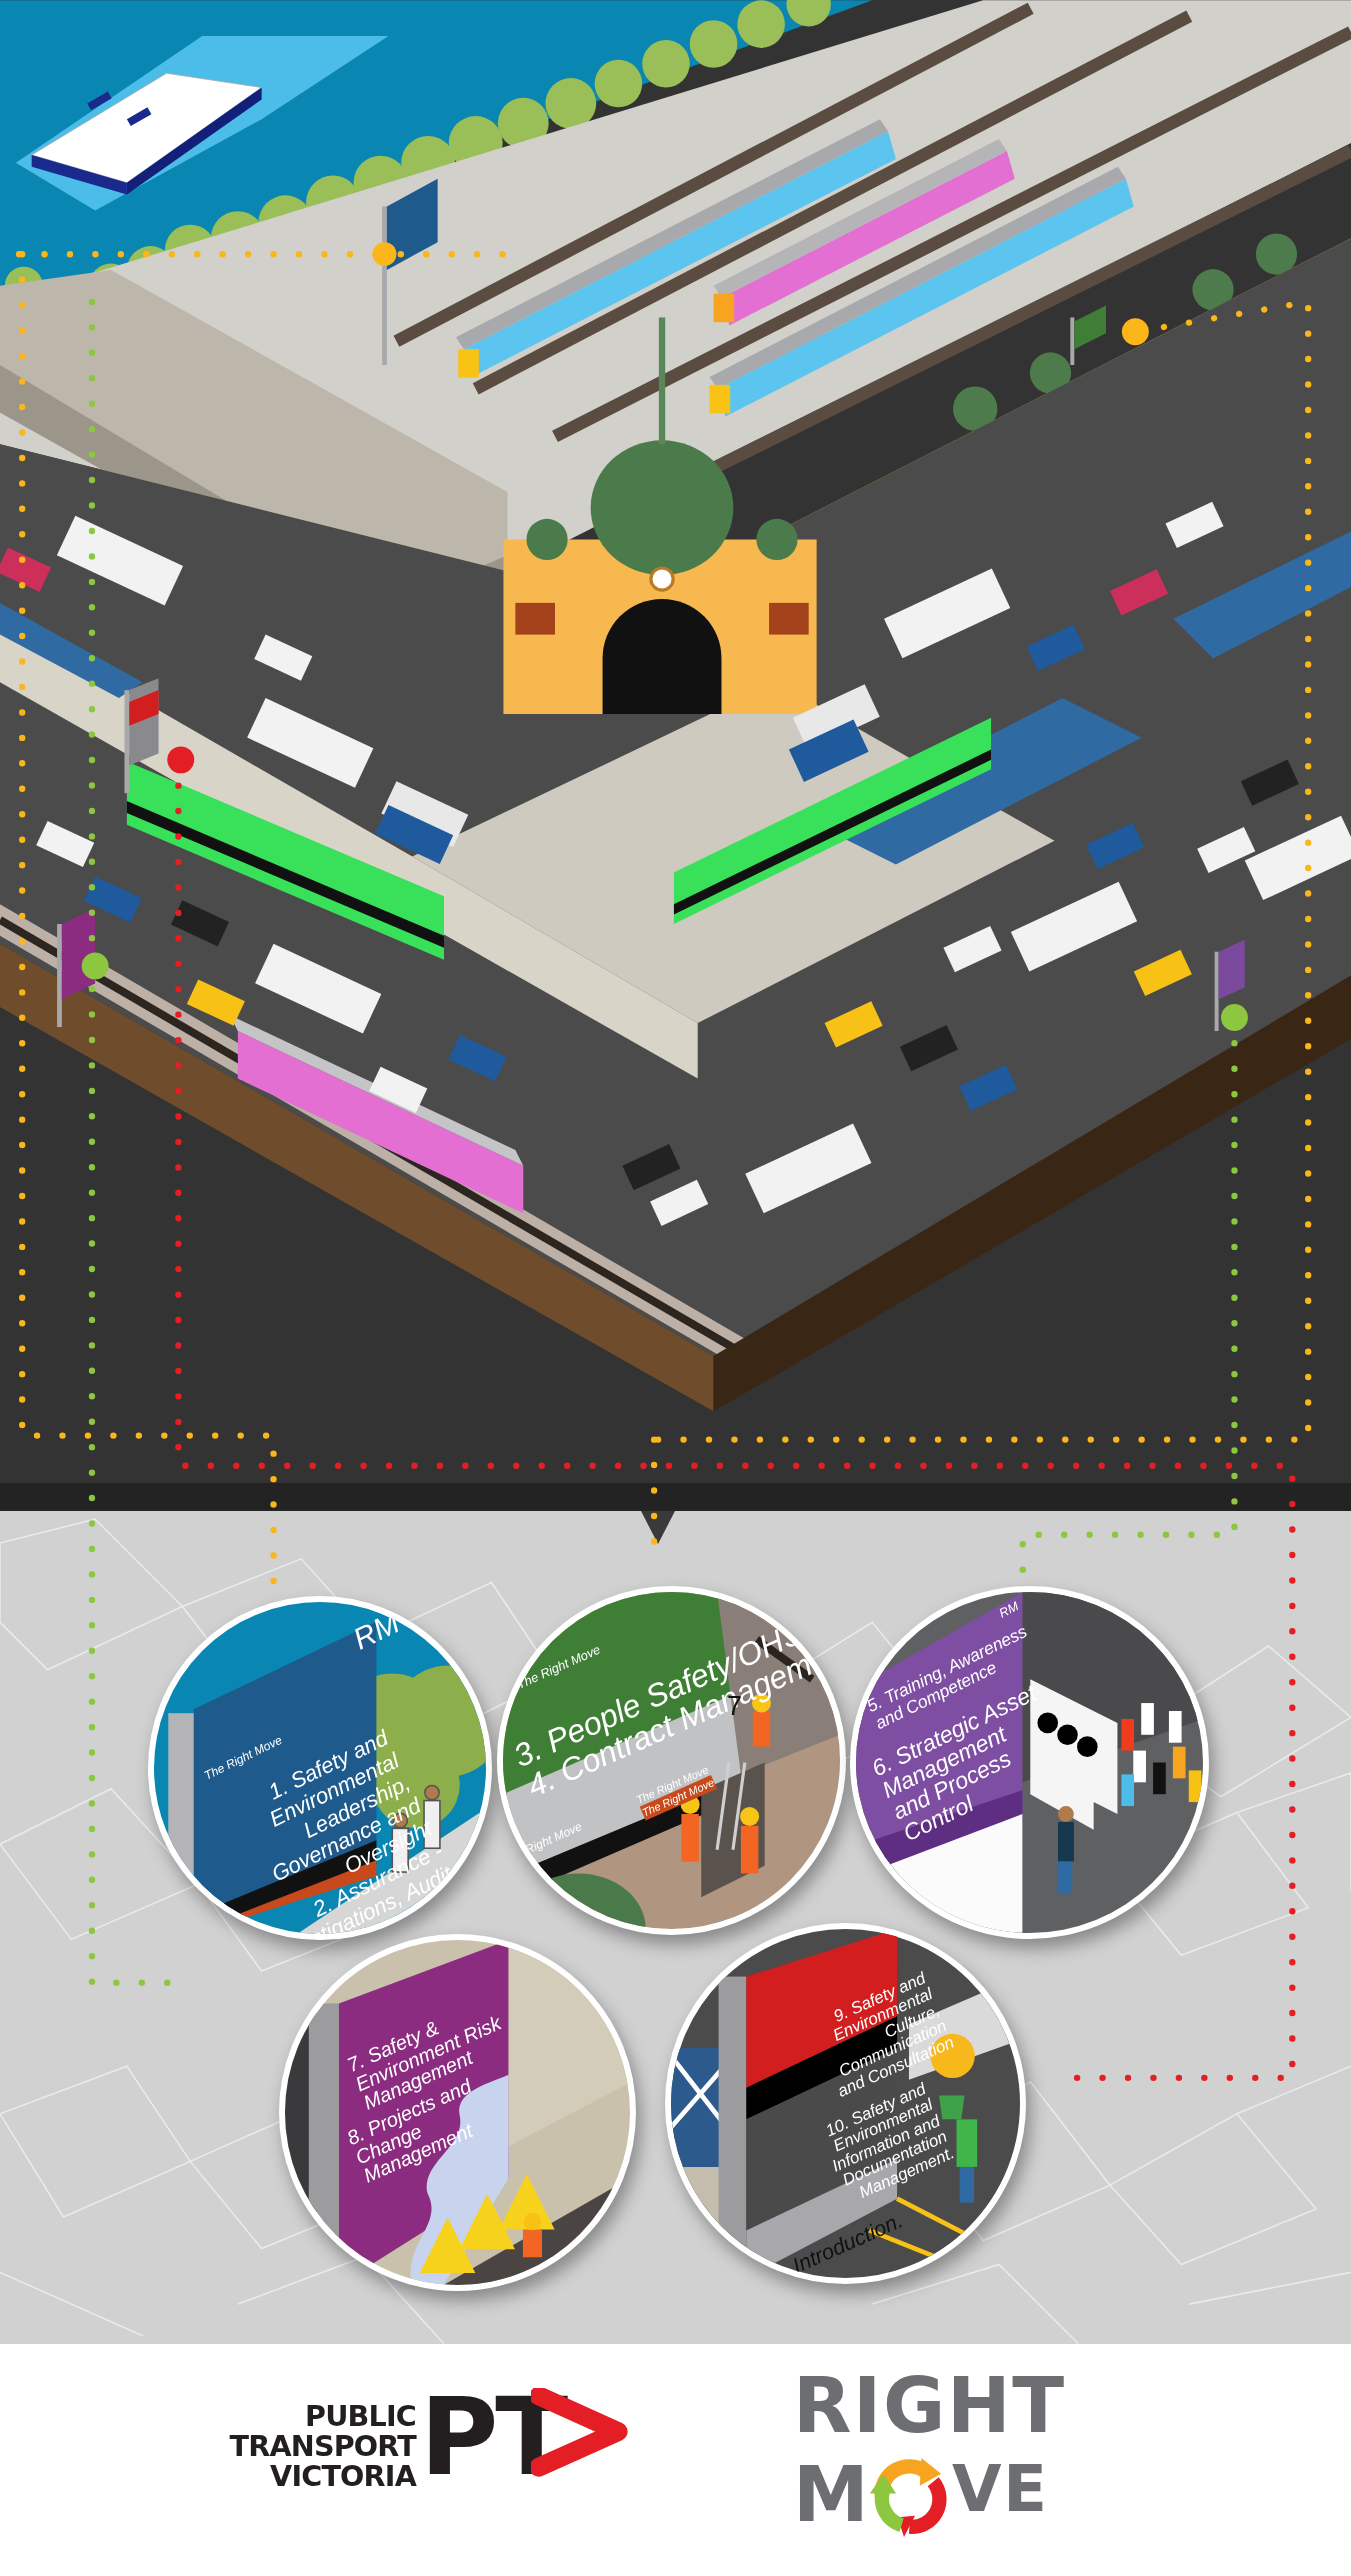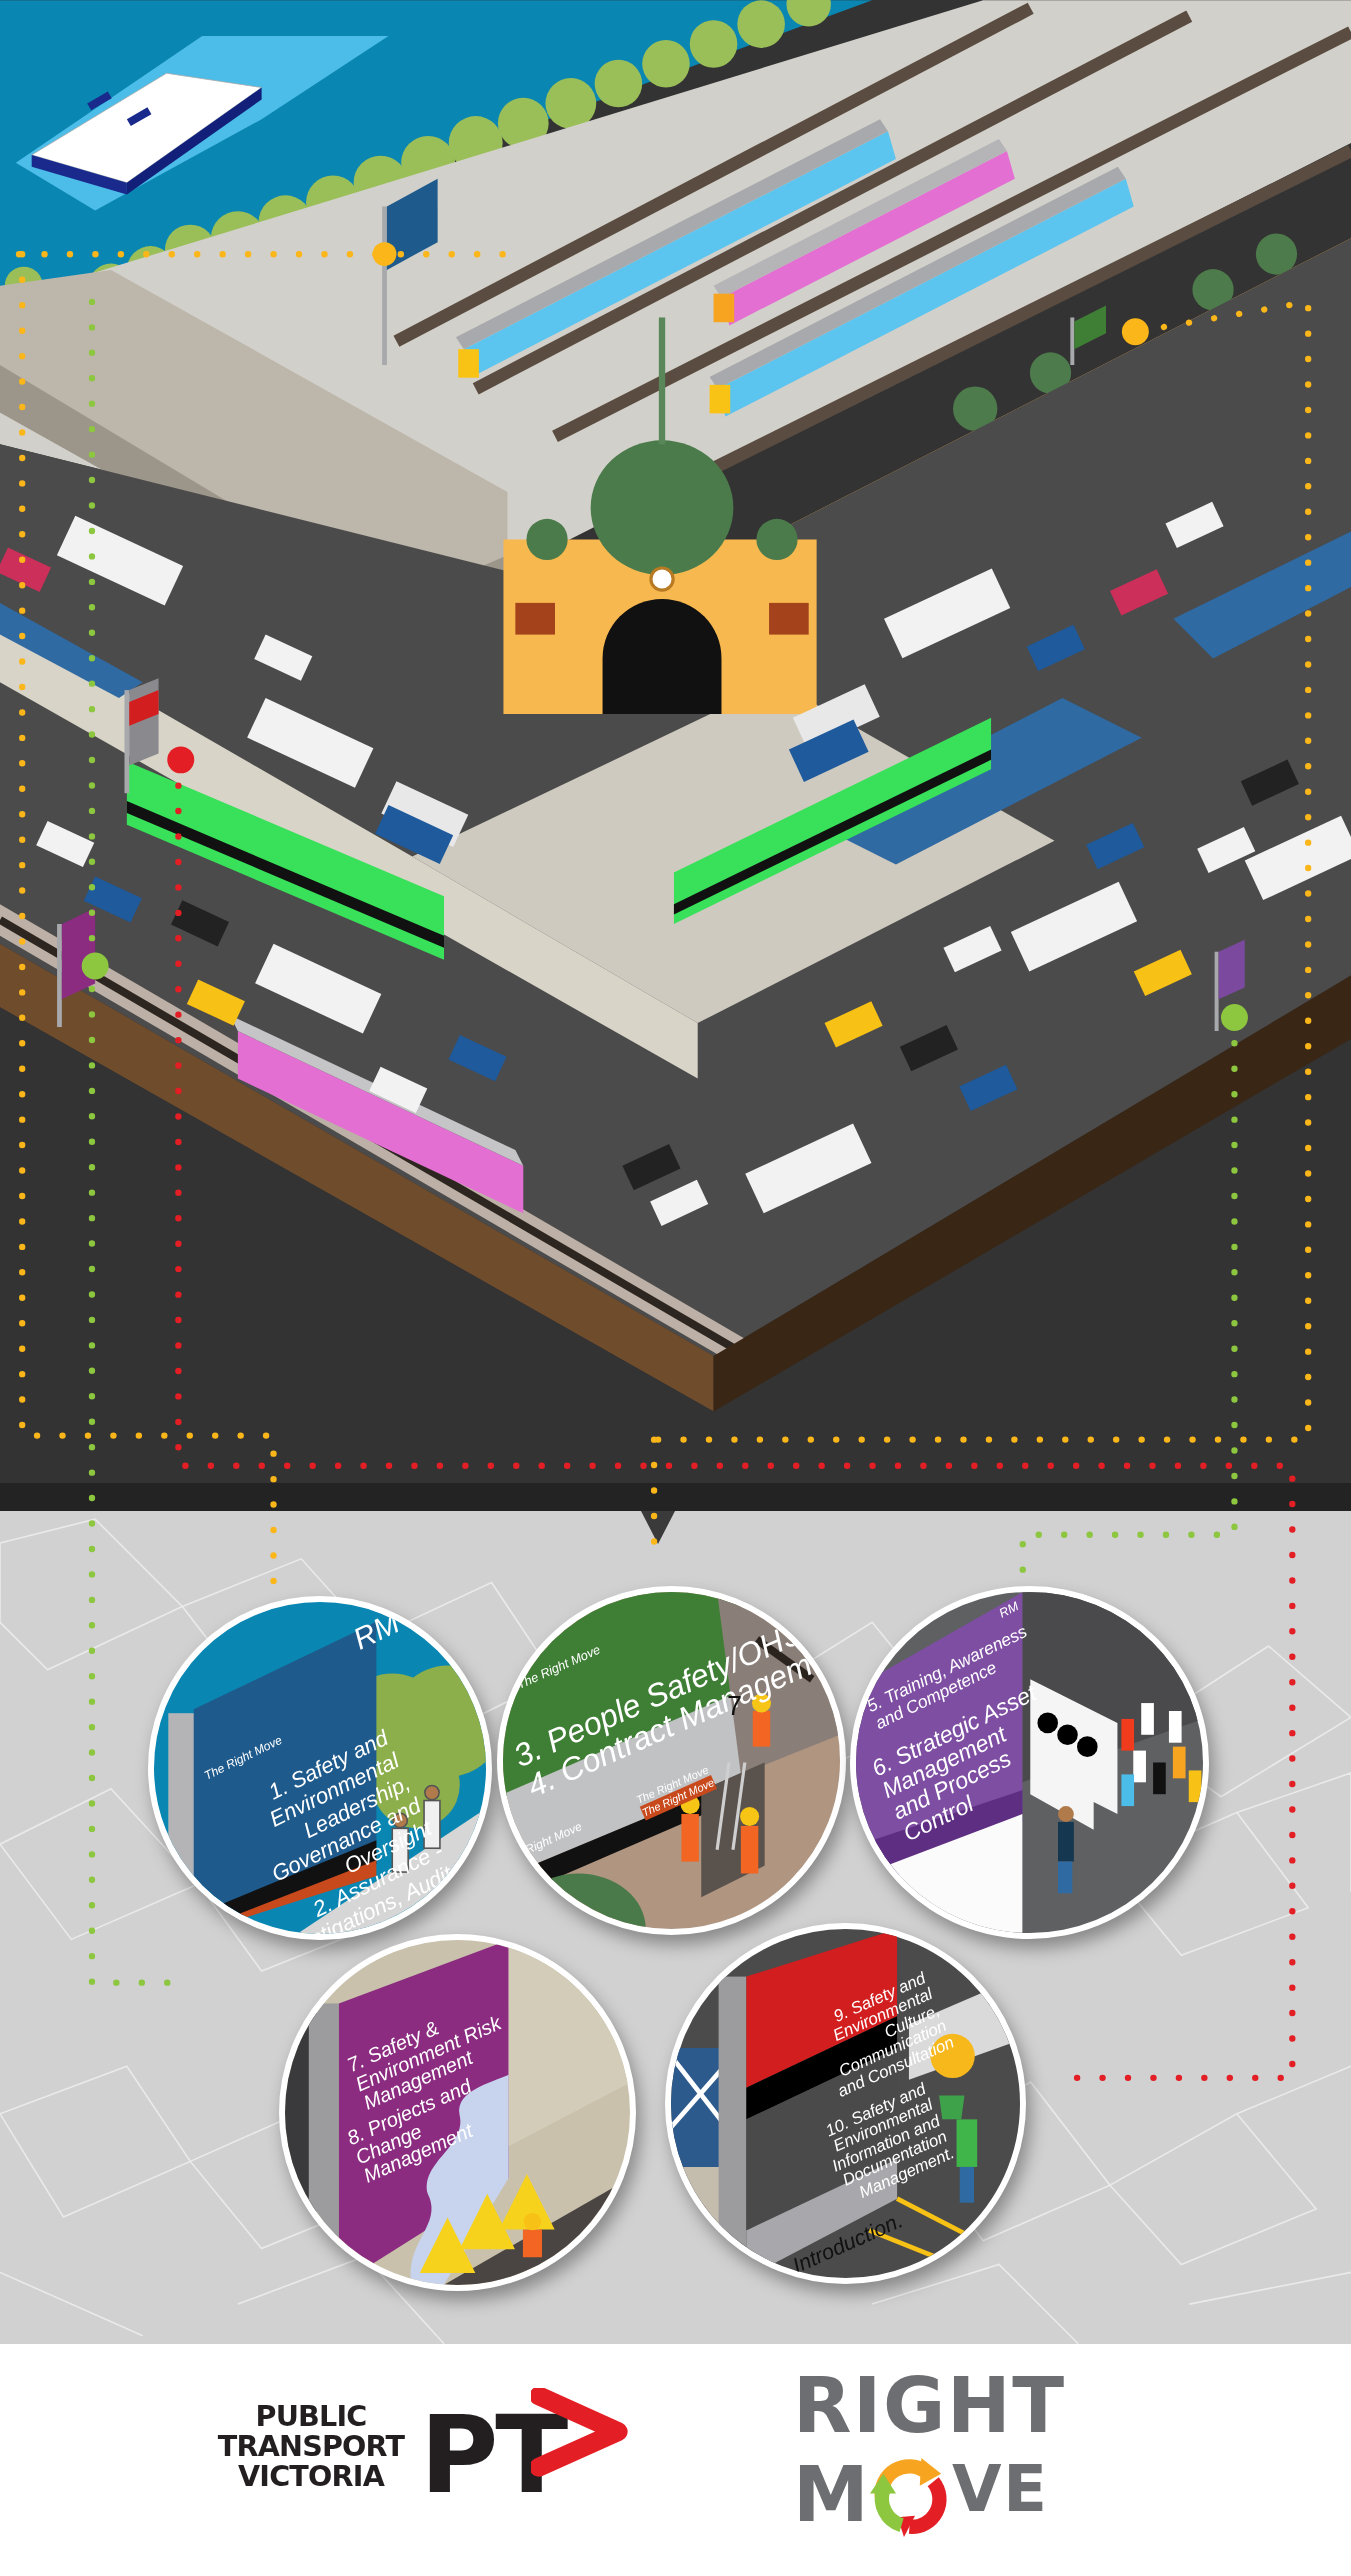--- a/index.html
+++ b/index.html
@@ -6,21 +6,21 @@
   body{width:1351px;height:2576px;position:relative;overflow:hidden;background:#ffffff;font-family:"Liberation Sans",sans-serif;}
   .scene{position:absolute;left:0;top:0;width:1351px;height:1511px;background:#333333;overflow:hidden;}
   .scene svg{position:absolute;left:0;top:0;}
   .pattern{position:absolute;left:0;top:1511px;width:1351px;height:833px;background:#d1d1d1;overflow:hidden;}
   .pattern svg{position:absolute;left:0;top:0;}
   .footer{position:absolute;left:0;top:2344px;width:1351px;height:232px;background:#ffffff;}
   .dots{position:absolute;left:0;top:0;width:1351px;height:2344px;pointer-events:none;}
   .circle{position:absolute;border-radius:50%;border:6.3px solid #ffffff;overflow:hidden;box-shadow:4.8px 9.5px 17.4px rgba(0,0,0,0.35);}
   .sign{position:absolute;transform-origin:0 0;color:#fff;}
   .sign .line{display:block;white-space:nowrap;}
-  .pv-text{position:absolute;font-family:"DejaVu Sans",sans-serif;font-weight:bold;color:#231f20;line-height:1;letter-spacing:-0.8px;text-align:center;}
+  .pv-text{position:absolute;font-family:"DejaVu Sans",sans-serif;font-weight:bold;color:#231f20;line-height:1;letter-spacing:-0.8px;text-align:right;}
   .pt-big{position:absolute;font-family:"DejaVu Sans",sans-serif;font-weight:bold;color:#231f20;line-height:1;}
   .rm-text{position:absolute;font-family:"DejaVu Sans",sans-serif;font-weight:bold;color:#6d6e71;line-height:1;letter-spacing:1.6px;text-align:right;}
 </style>
 </head>
 <body>
 
 <div class="scene">
   <svg width="1351" height="1511" viewBox="0 0 1704 1905">
 
     <polygon points="0,0 1100,0 120,360 0,380" fill="#0a86b2"></polygon>
@@ -409,21 +409,21 @@
   <div class="sign" style="left:87px;top:341px;transform:rotate(-24deg);font-size:21.4px;font-style:italic;color:#111;">11. Introduction.</div>
 </div>
 
 <div class="footer">
   <div style="position:absolute;left:206px;top:32px;width:476px;height:151px;">
     <div class="pv-text" style="left:0;top:25px;width:210px;font-size:28.6px;line-height:30px;">
       <div>PUBLIC</div>
       <div>TRANSPORT</div>
       <div>VICTORIA</div>
     </div>
-    <div class="pt-big" style="left:214px;top:26px;font-size:107px;letter-spacing:-3.2px;">PT</div>
+    <div class="pt-big" style="left:214px;top:8px;font-size:107px;letter-spacing:-3.2px;">PT</div>
     <svg width="103" height="95" style="position:absolute;left:325px;top:12px;" viewBox="0 0 130 120">
       <polyline points="10,10 110,55 10,100" fill="none" stroke="#e31e24" stroke-width="24" stroke-linecap="round" stroke-linejoin="round"></polyline>
     </svg>
   </div>
   <div style="position:absolute;left:793px;top:24px;width:286px;height:174px;">
     <div class="rm-text" style="left:0;top:0;font-size:76px;">RIGHT</div>
     <div class="rm-text" style="left:0;top:89px;font-size:76px;">M</div>
     <svg width="87" height="87" style="position:absolute;left:73px;top:86px;" viewBox="0 0 110 110">
       <path d="M20 55 A35 35 0 0 1 75 22" fill="none" stroke="#f7a521" stroke-width="18"></path>
       <polygon points="70,5 95,25 68,40" fill="#f7a521"></polygon>

